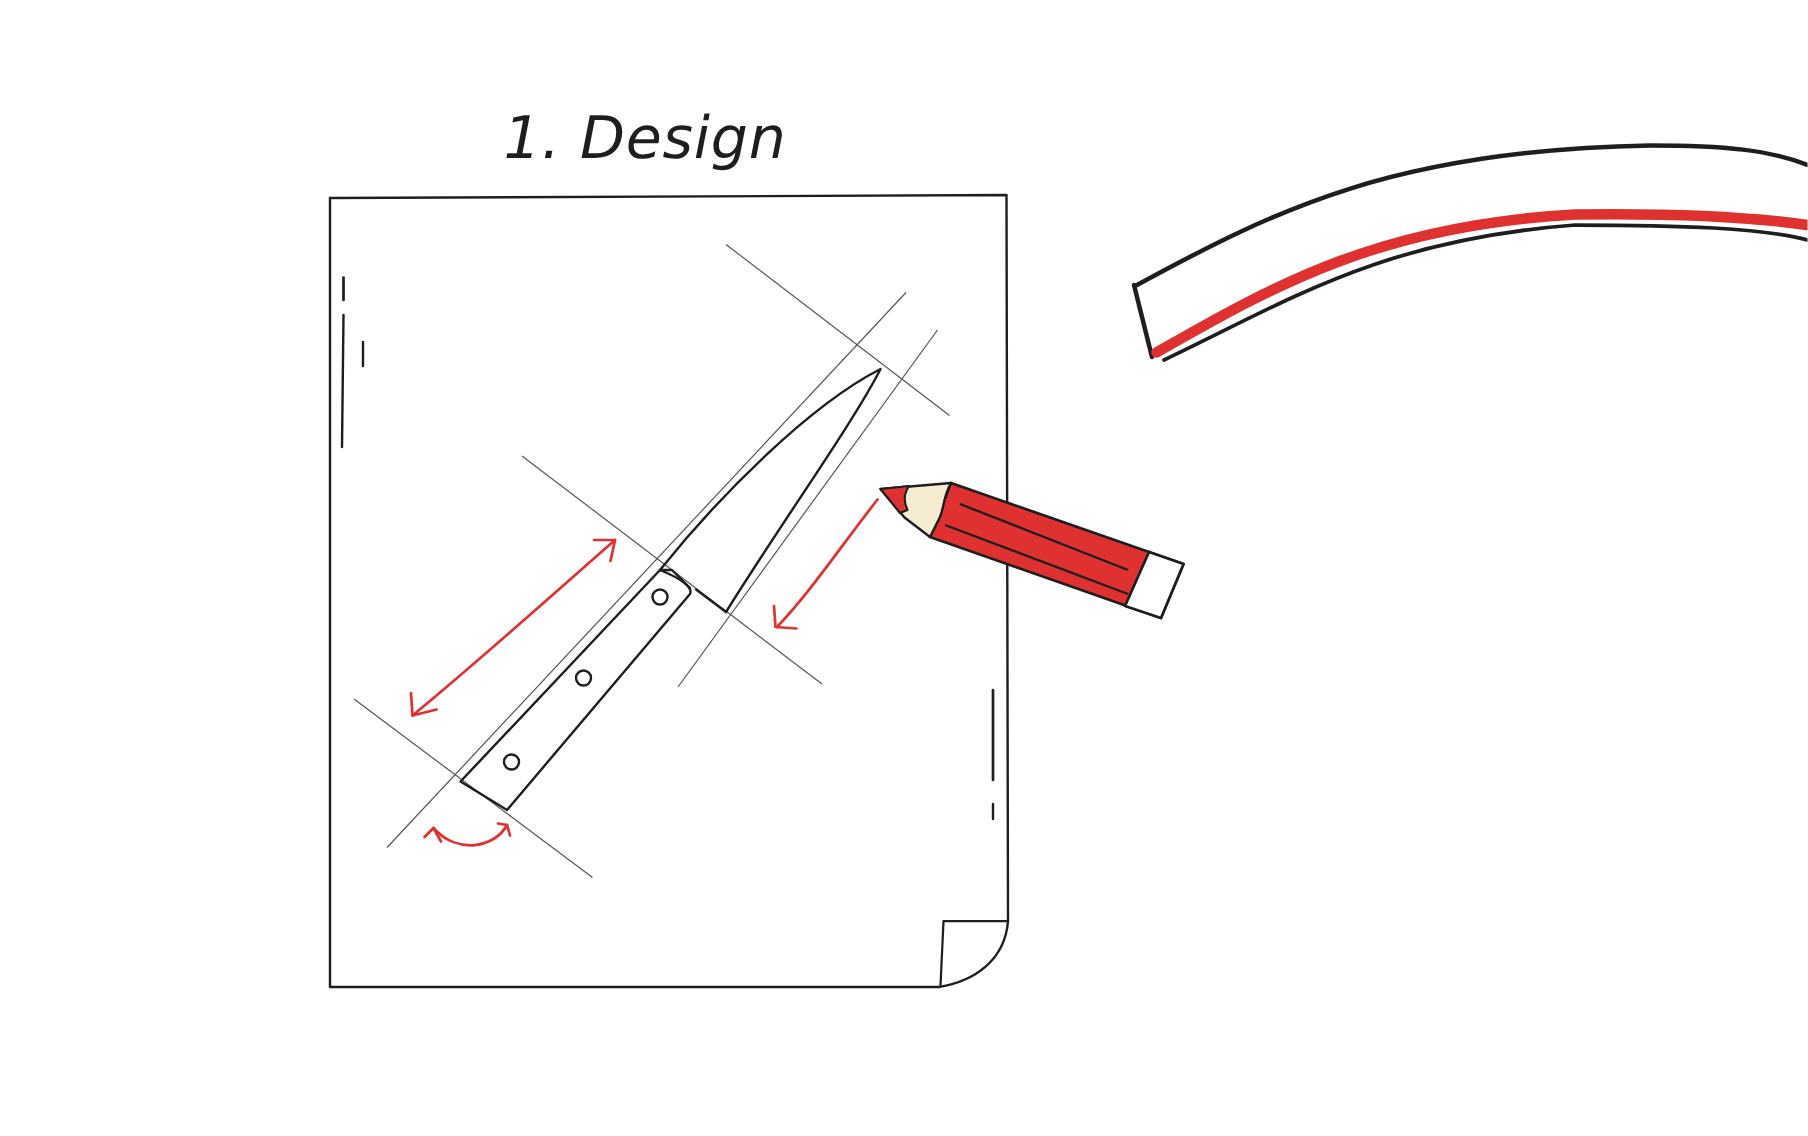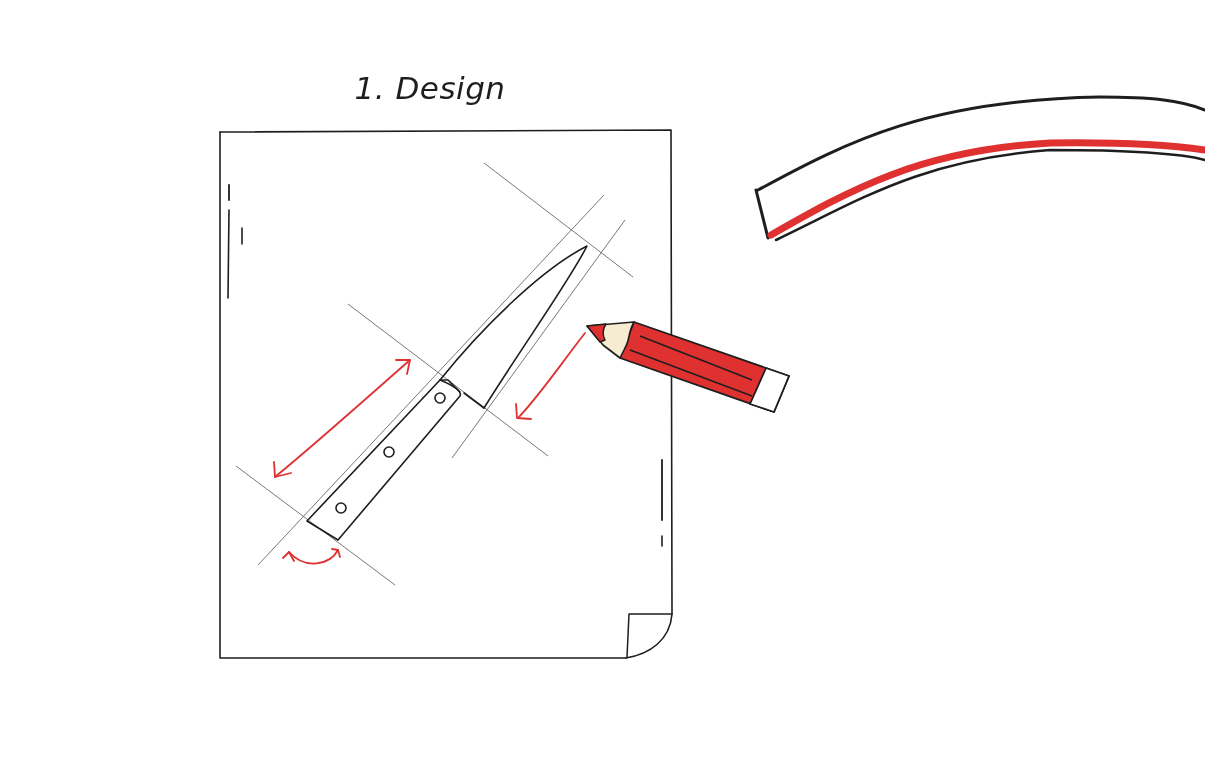--- a/index.html
+++ b/index.html
@@ -1,21 +1,21 @@
 <!DOCTYPE html>
 <html><head>
   <meta charset="utf-8">
   <style>
     html, body { margin: 0; padding: 0; background: #ffffff; }
     body { width: 1205px; height: 757px; position: relative; overflow: hidden;
            font-family: "DejaVu Sans", sans-serif; }
     .canvas { position: absolute; left: 0; top: 0; width: 1205px; height: 757px; }
     .title {
       position: absolute; left: 330px; top: 70px; width: 200px; text-align: center;
-      font-family: "DejaVu Sans", sans-serif; font-size: 31px; color: #1e1e1e;
+      font-family: "DejaVu Sans", sans-serif; font-size: 39px; color: #1e1e1e;
       letter-spacing: 0.5px; font-style: italic; font-weight: normal;
     }
     svg { position: absolute; left: 0; top: 0; }
   </style>
 </head>
 <body>
 
 <div class="canvas">
 
   <div class="title">1. Design</div>

